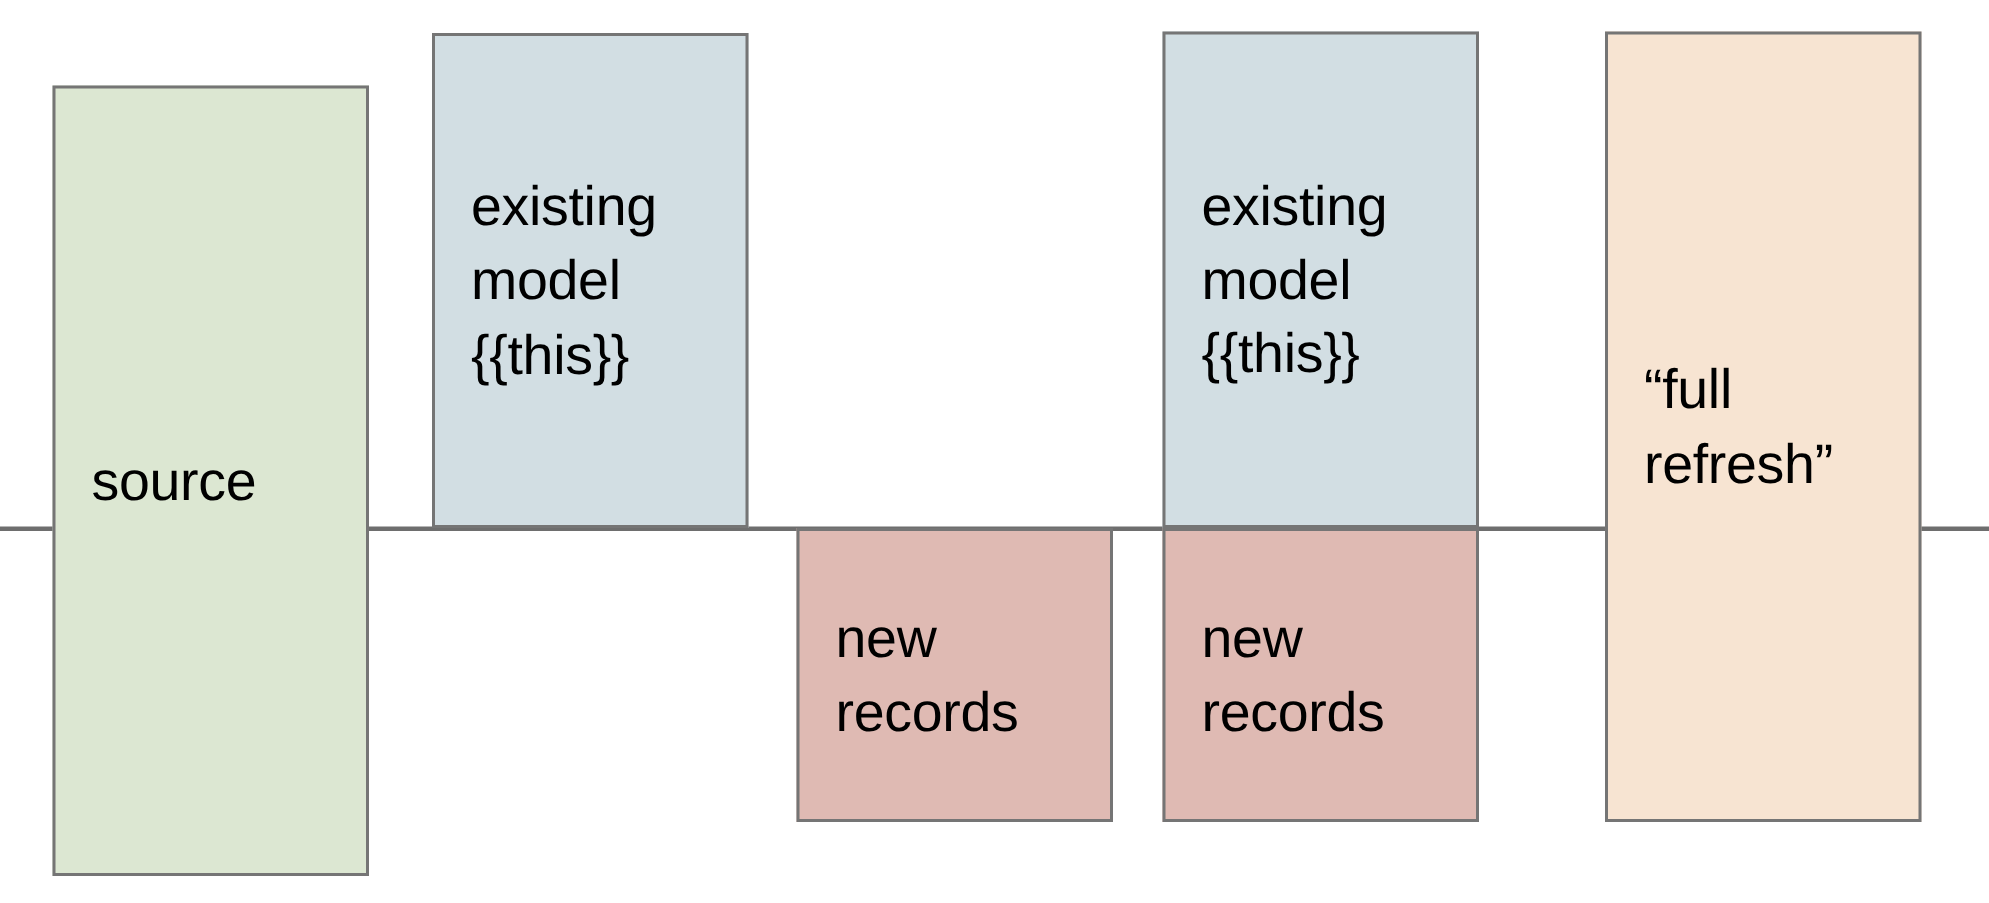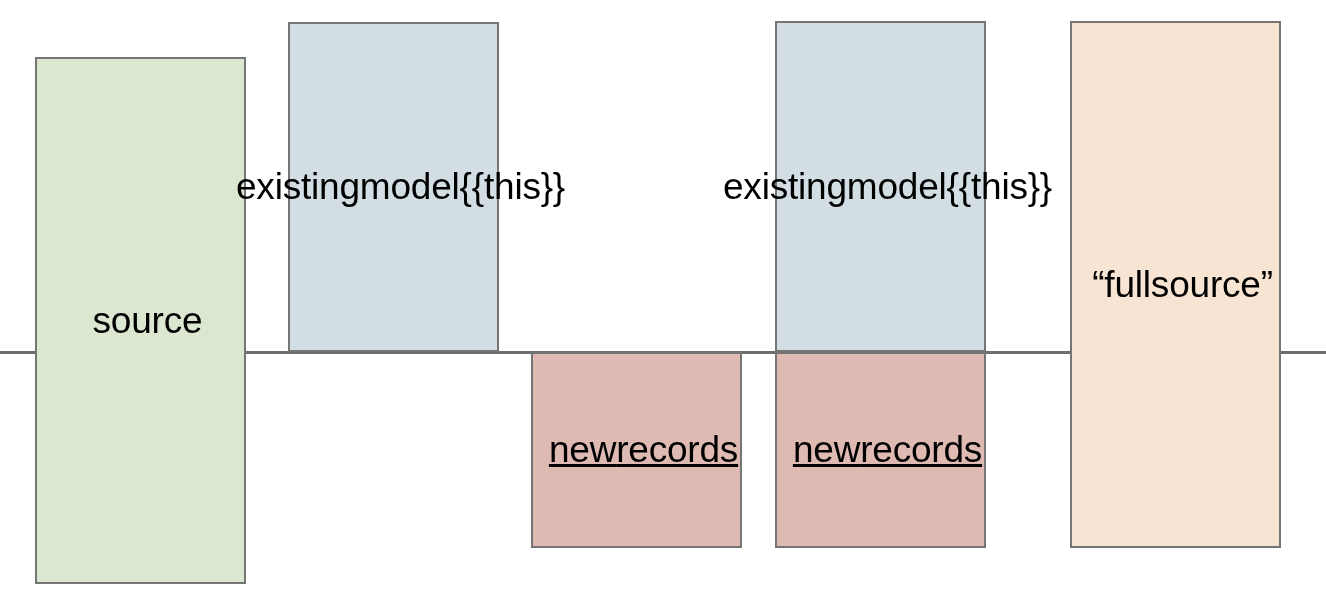--- a/index.html
+++ b/index.html
@@ -23,37 +23,37 @@
     width: 1326px;
     height: 3px;
     background: #6e6e6e;
     top: 351px;
   }
   .box {
     position: absolute;
     box-sizing: border-box;
     border: 2px solid #757575;
     display: flex;
-    flex-direction: row;
+    flex-direction: column;
     justify-content: center;
-    align-items: center;
+    align-items: flex-start;
     padding-left: 24px;
     padding-right: 10px;
     font-size: 37px;
     line-height: 1.33;
     color: #000000;
     letter-spacing: -0.2px;
     z-index: 2;
   }
   .box .line {
     white-space: nowrap;
   }
   .box-green  { background: #dce7d2; margin-top: 36px; }
   .box-blue   { background: #d2dee3; }
-  .box-pink   { background: #dfbab3; text-decoration: underline; }
+  .box-pink   { background: #dfbab3; }
   .box-orange { background: #f7e4d2; }
 </style>
 </head>
 <body>
 
 <div id="canvas">
 
   <div class="axis-line"></div>
 
   <div class="box box-green" style="left:35px; top:21px; width:211px; height:527px;">
@@ -77,16 +77,16 @@
     <span class="line">{{this}}</span>
   </div>
 
   <div class="box box-pink" style="left:775px; top:352px; width:211px; height:196px;">
     <span class="line">new</span>
     <span class="line">records</span>
   </div>
 
   <div class="box box-orange" style="left:1042px; top:21px; width:211px; height:527px;margin-left:28px;">
     <span class="line">“full</span>
-    <span class="line">source”</span>
+    <span class="line">refresh”</span>
   </div>
 
 </div>
 
 </body></html>

